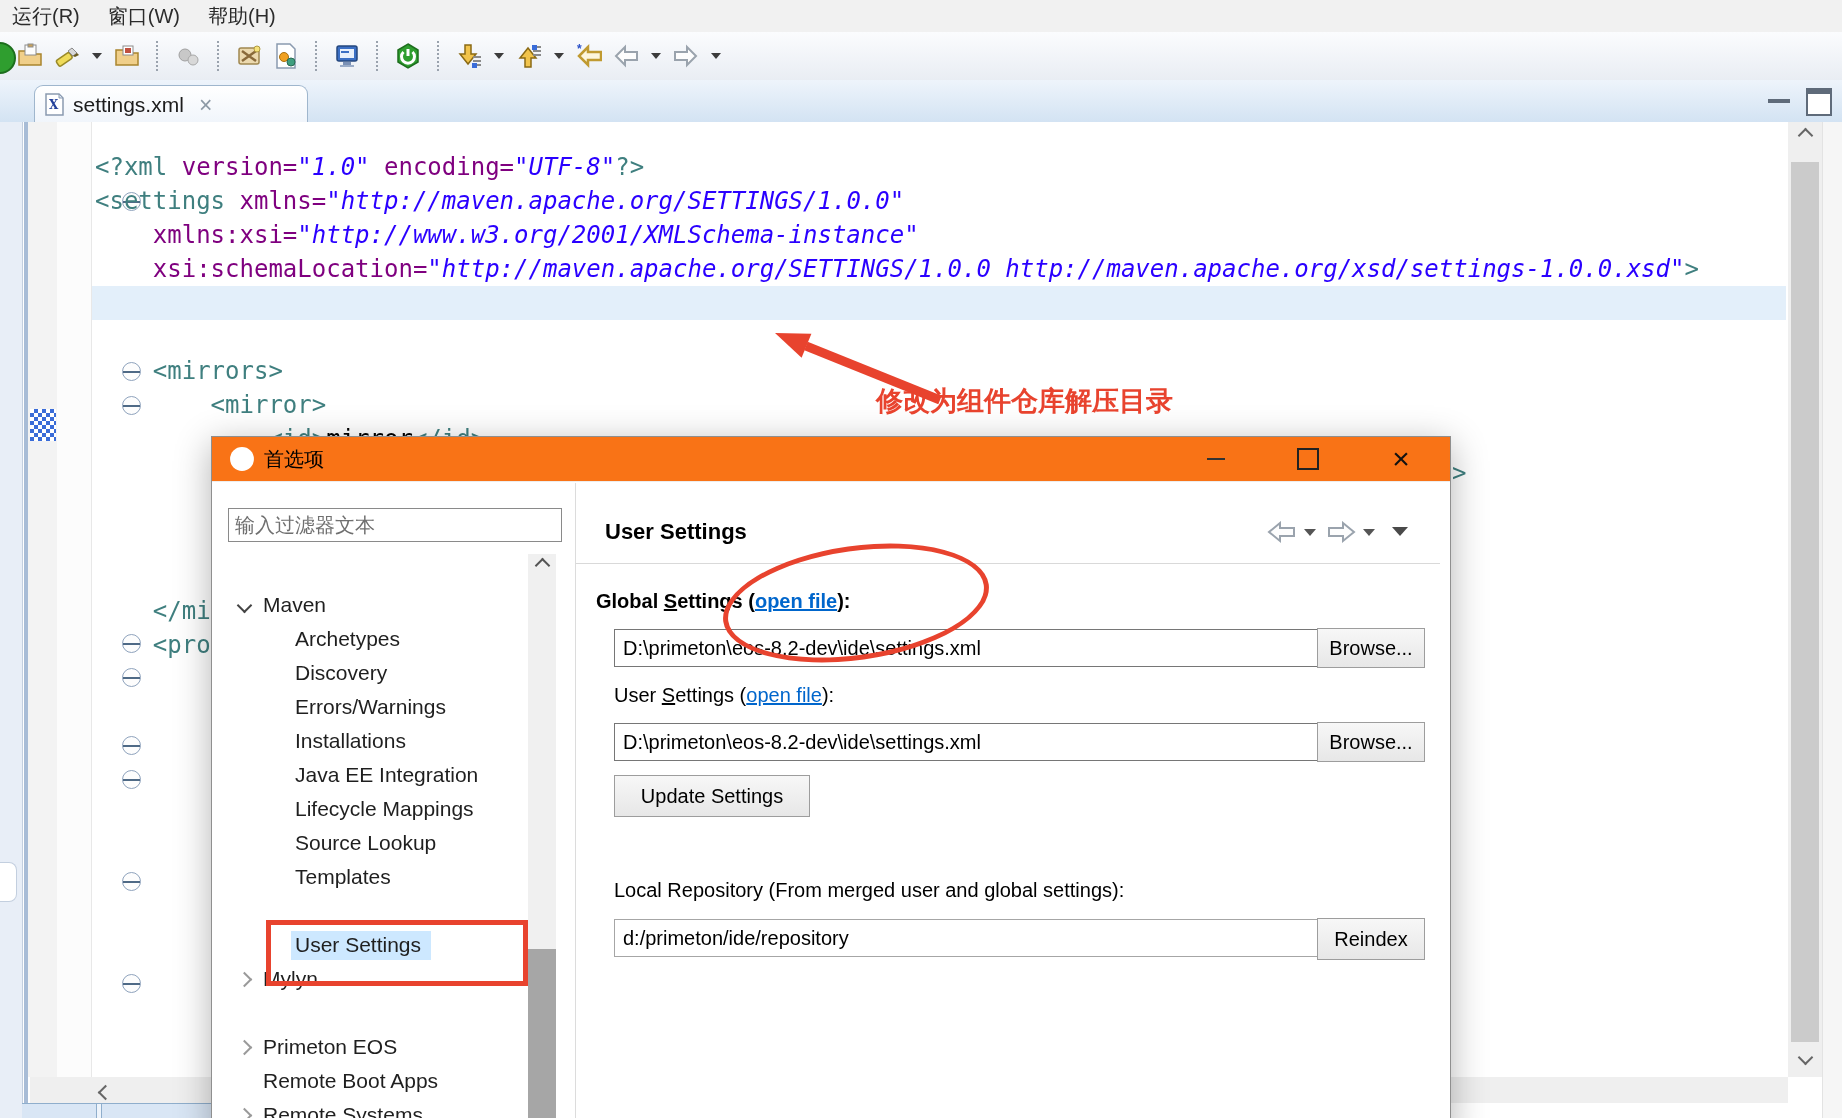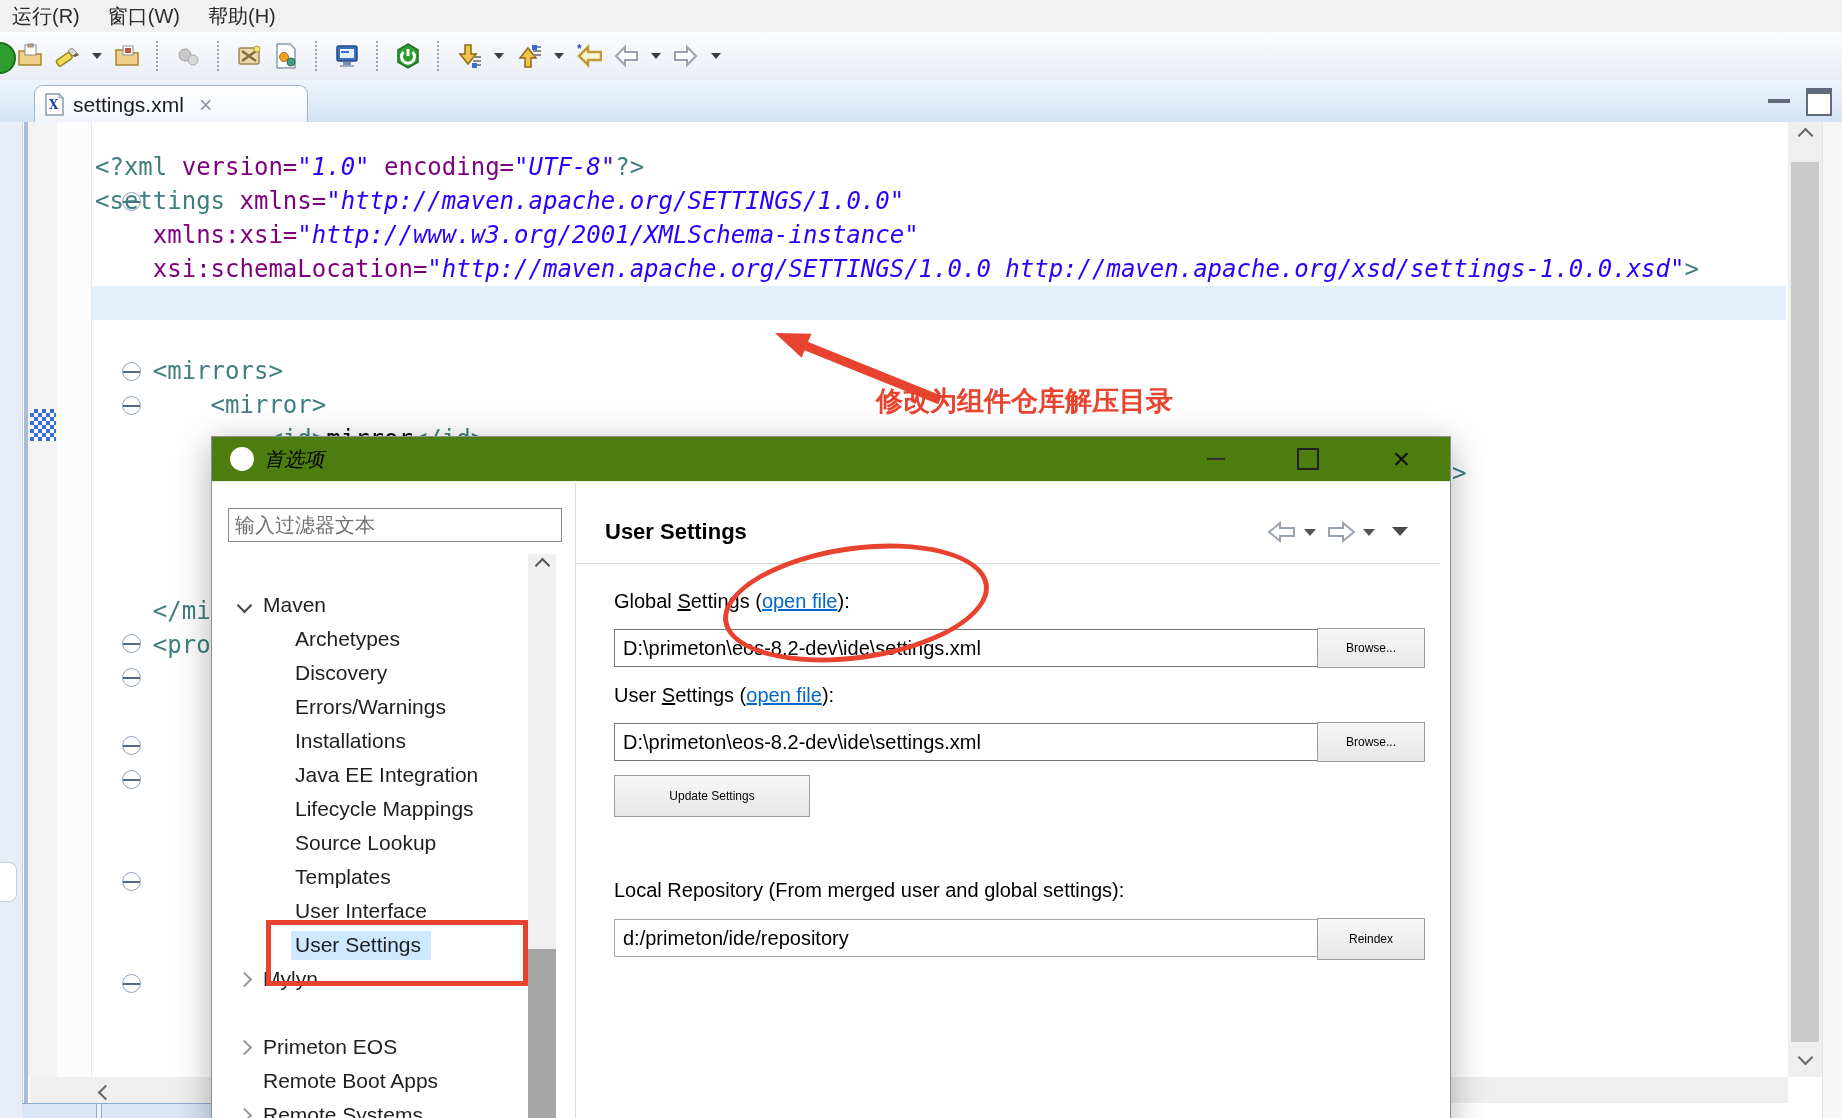--- a/index.html
+++ b/index.html
@@ -63,21 +63,21 @@
   #bottom-strip{left:22px;top:1103px;width:190px;height:15px;background:#d9e6f5;border-top:1px solid #8faecc;}
   #bottom-strip-div{left:96px;top:1104px;width:4px;height:14px;background:#eef4fb;border-left:1px solid #8faecc;border-right:1px solid #8faecc;}
   .chev{display:inline-block;width:9px;height:9px;border-right:2px solid #666;border-bottom:2px solid #666;}
   .chev.up{transform:rotate(-135deg);}
   .chev.down{transform:rotate(45deg);}
   .chev.left{transform:rotate(135deg);}
 
   
   #dialog{left:211px;top:436px;width:1238px;height:700px;background:#fff;border:1px solid #8f8f8f;
           box-shadow:0 8px 34px rgba(0,0,0,.30);z-index:10;}
-  #dlg-titlebar{left:0;top:0;width:1238px;height:44px;background:#4d7c0f;border-bottom:1px solid #ededed;font-style:italic;}
+  #dlg-titlebar{left:0;top:0;width:1238px;height:44px;background:#f97316;border-bottom:1px solid #ededed;}
   #dlg-icon{left:17px;top:9px;width:26px;height:26px;}
   #dlg-title{left:52px;top:9px;font-size:20px;color:#000;}
   .dlg-btn{position:absolute;top:0;width:62px;height:44px;display:flex;align-items:center;justify-content:center;}
   #dlg-min{left:973px;}
   #dlg-min .bar{width:18px;height:2px;background:#333;}
   #dlg-max{left:1065px;}
   #dlg-max .box{width:18px;height:18px;border:2px solid #222;}
   #dlg-close{left:1158px;font-size:30px;font-weight:300;color:#111;}
 
   #dlg-filter{left:16px;top:71px;width:320px;height:32px;border:1px solid #8a8a8a;font-size:20px;
@@ -102,21 +102,21 @@
   .navsvg{position:absolute;top:84px;}
   .solid-caret{position:absolute;width:0;height:0;border-left:8px solid transparent;border-right:8px solid transparent;
                border-top:9px solid #4a4a4a;}
   .solid-caret.small{border-left-width:6px;border-right-width:6px;border-top-width:7px;border-top-color:#555;}
   .plabel{position:absolute;font-size:20px;color:#000;}
   .plabel .mn{text-decoration:underline;}
   .plabel .link{color:#0066cc;text-decoration:underline;cursor:pointer;}
   .pfield{position:absolute;height:36px;width:690px;border:1px solid #767676;font-size:20px;padding:0 8px;
           color:#000;font-family:inherit;background:#fff;}
   .pbtn{position:absolute;background:linear-gradient(#f7f7f7,#e7e7e7);border:1px solid #9d9d9d;
-        font-size:12px;color:#000;font-family:inherit;display:flex;align-items:center;justify-content:center;text-align:right;}
+        font-size:20px;color:#000;font-family:inherit;display:flex;align-items:center;justify-content:center;text-align:right;}
 
   
   .anno{z-index:50;}
   #anno-note{left:876px;top:383px;font-size:27px;font-weight:bold;color:var(--red);white-space:nowrap;}
   #anno-ellipse{left:722px;top:546px;width:258px;height:104px;border:5px solid var(--red);border-radius:50%;
                 transform:rotate(-8deg);}
   #anno-rect{left:266px;top:920px;width:252px;height:56px;border:5px solid var(--red);}
 </style>
 </head>
 <body>
@@ -348,23 +348,20 @@
       </div>
       <div class="trow" style="top: 238px;">
         <span class="tlabel lvl1">Lifecycle Mappings</span>
       </div>
       <div class="trow" style="top: 272px;">
         <span class="tlabel lvl1">Source Lookup</span>
       </div>
       <div class="trow" style="top: 306px;">
         <span class="tlabel lvl1">Templates</span>
       </div>
-      <div class="trow" style="top: 340px;">
-        <span class="tlabel lvl1">User Interface</span>
-      </div>
       <div class="trow" style="top: 374px;">
         <span class="tlabel lvl1 sel">User Settings</span>
       </div>
       <div class="trow" style="top: 408px;">
         <span class="chev closed"></span>
         <span class="tlabel lvl0">Mylyn</span>
       </div>
       <div class="trow" style="top: 476px;">
         <span class="chev closed"></span>
         <span class="tlabel lvl0">Primeton EOS</span>
@@ -392,21 +389,21 @@
   </svg>
   <div class="solid-caret small" style="left:1092px;top:92px;"></div>
   <svg class="navsvg" style="left:1114px;" width="30" height="24" viewBox="0 0 30 24">
     <path d="M17 2 L28 11 L17 20 L17 15 L3 15 L3 7 L17 7 Z" fill="#fdfdfd" stroke="#9aa3ad" stroke-width="2"></path>
   </svg>
   <div class="solid-caret small" style="left:1151px;top:92px;"></div>
   <div class="solid-caret" style="left:1180px;top:90px;"></div>
 
   <div class="abs" id="dlg-hr"></div>
 
-  <div class="plabel" style="left:402px;top:153px;">
+  <div class="plabel" style="left:384px;top:153px;font-weight:bold;">
     <span>Global </span><span class="mn">S</span><span>ettings (</span><a class="link">open file</a><span>):</span>
   </div>
   <input class="pfield" style="left: 402px; top: 192px;" value="D:\primeton\eos-8.2-dev\ide\settings.xml">
   <button class="pbtn" style="left:1105px;top:191px;width:108px;height:40px;">Browse...</button>
 
   <div class="plabel" style="left:402px;top:247px;">
     <span>User </span><span class="mn">S</span><span>ettings (</span><a class="link">open file</a><span>):</span>
   </div>
   <input class="pfield" style="left: 402px; top: 286px;" value="D:\primeton\eos-8.2-dev\ide\settings.xml">
   <button class="pbtn" style="left:1105px;top:285px;width:108px;height:40px;">Browse...</button>

